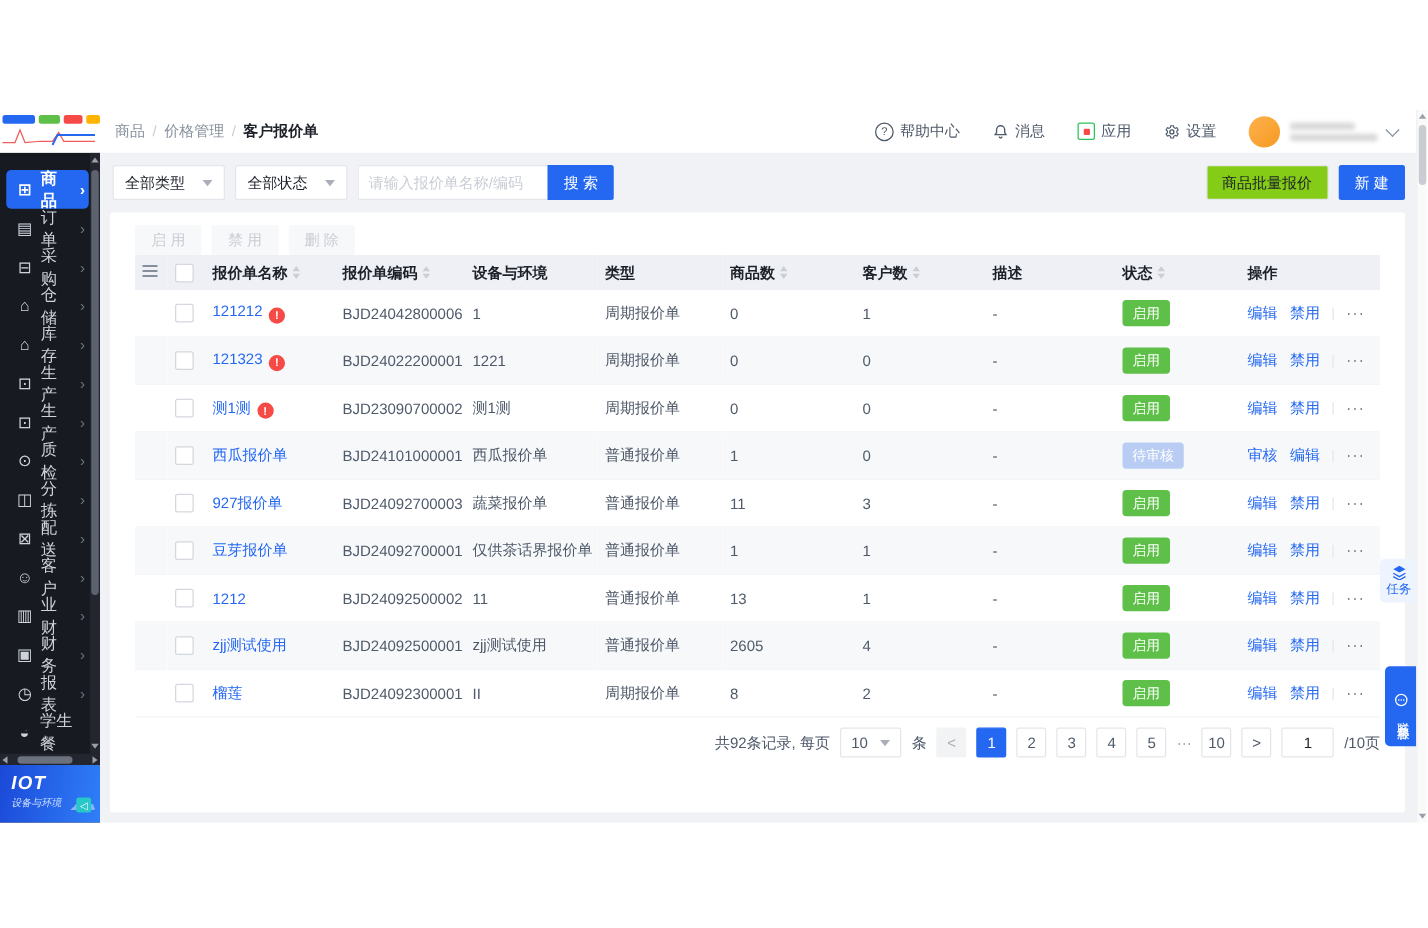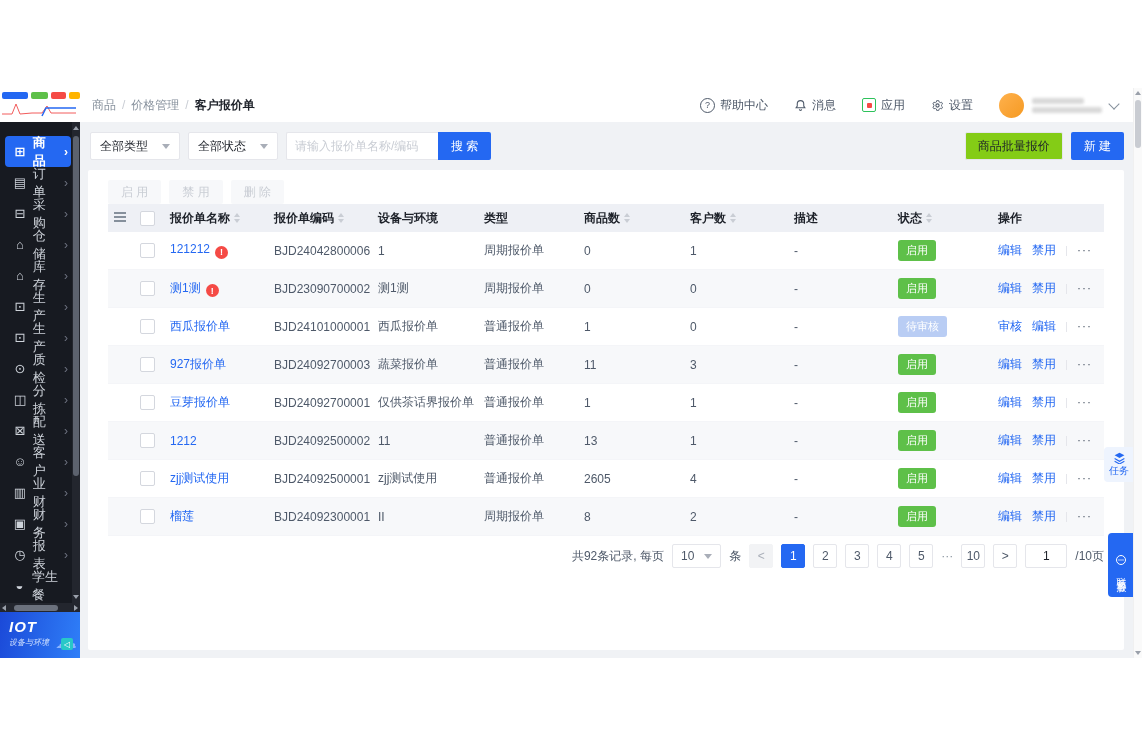--- a/index.html
+++ b/index.html
@@ -347,20 +347,33 @@
               <td>周期报价单</td>
               <td>0</td>
               <td>1</td>
               <td>-</td>
               <td><span class="badge badge-enabled">启用</span></td>
               <td class="ops"><a class="link">编辑</a><a class="link">禁用</a><span class="op-div"></span><a class="more-btn">···</a></td>
             </tr>
             <tr>
               <td></td>
               <td><span class="cb"></span></td>
+              <td><a class="link">121323</a><span class="alert-badge">!</span></td>
+              <td>BJD24022200001</td>
+              <td>1221</td>
+              <td>周期报价单</td>
+              <td>0</td>
+              <td>0</td>
+              <td>-</td>
+              <td><span class="badge badge-enabled">启用</span></td>
+              <td class="ops"><a class="link">编辑</a><a class="link">禁用</a><span class="op-div"></span><a class="more-btn">···</a></td>
+            </tr>
+            <tr>
+              <td></td>
+              <td><span class="cb"></span></td>
               <td><a class="link">测1测</a><span class="alert-badge">!</span></td>
               <td>BJD23090700002</td>
               <td>测1测</td>
               <td>周期报价单</td>
               <td>0</td>
               <td>0</td>
               <td>-</td>
               <td><span class="badge badge-enabled">启用</span></td>
               <td class="ops"><a class="link">编辑</a><a class="link">禁用</a><span class="op-div"></span><a class="more-btn">···</a></td>
             </tr>

